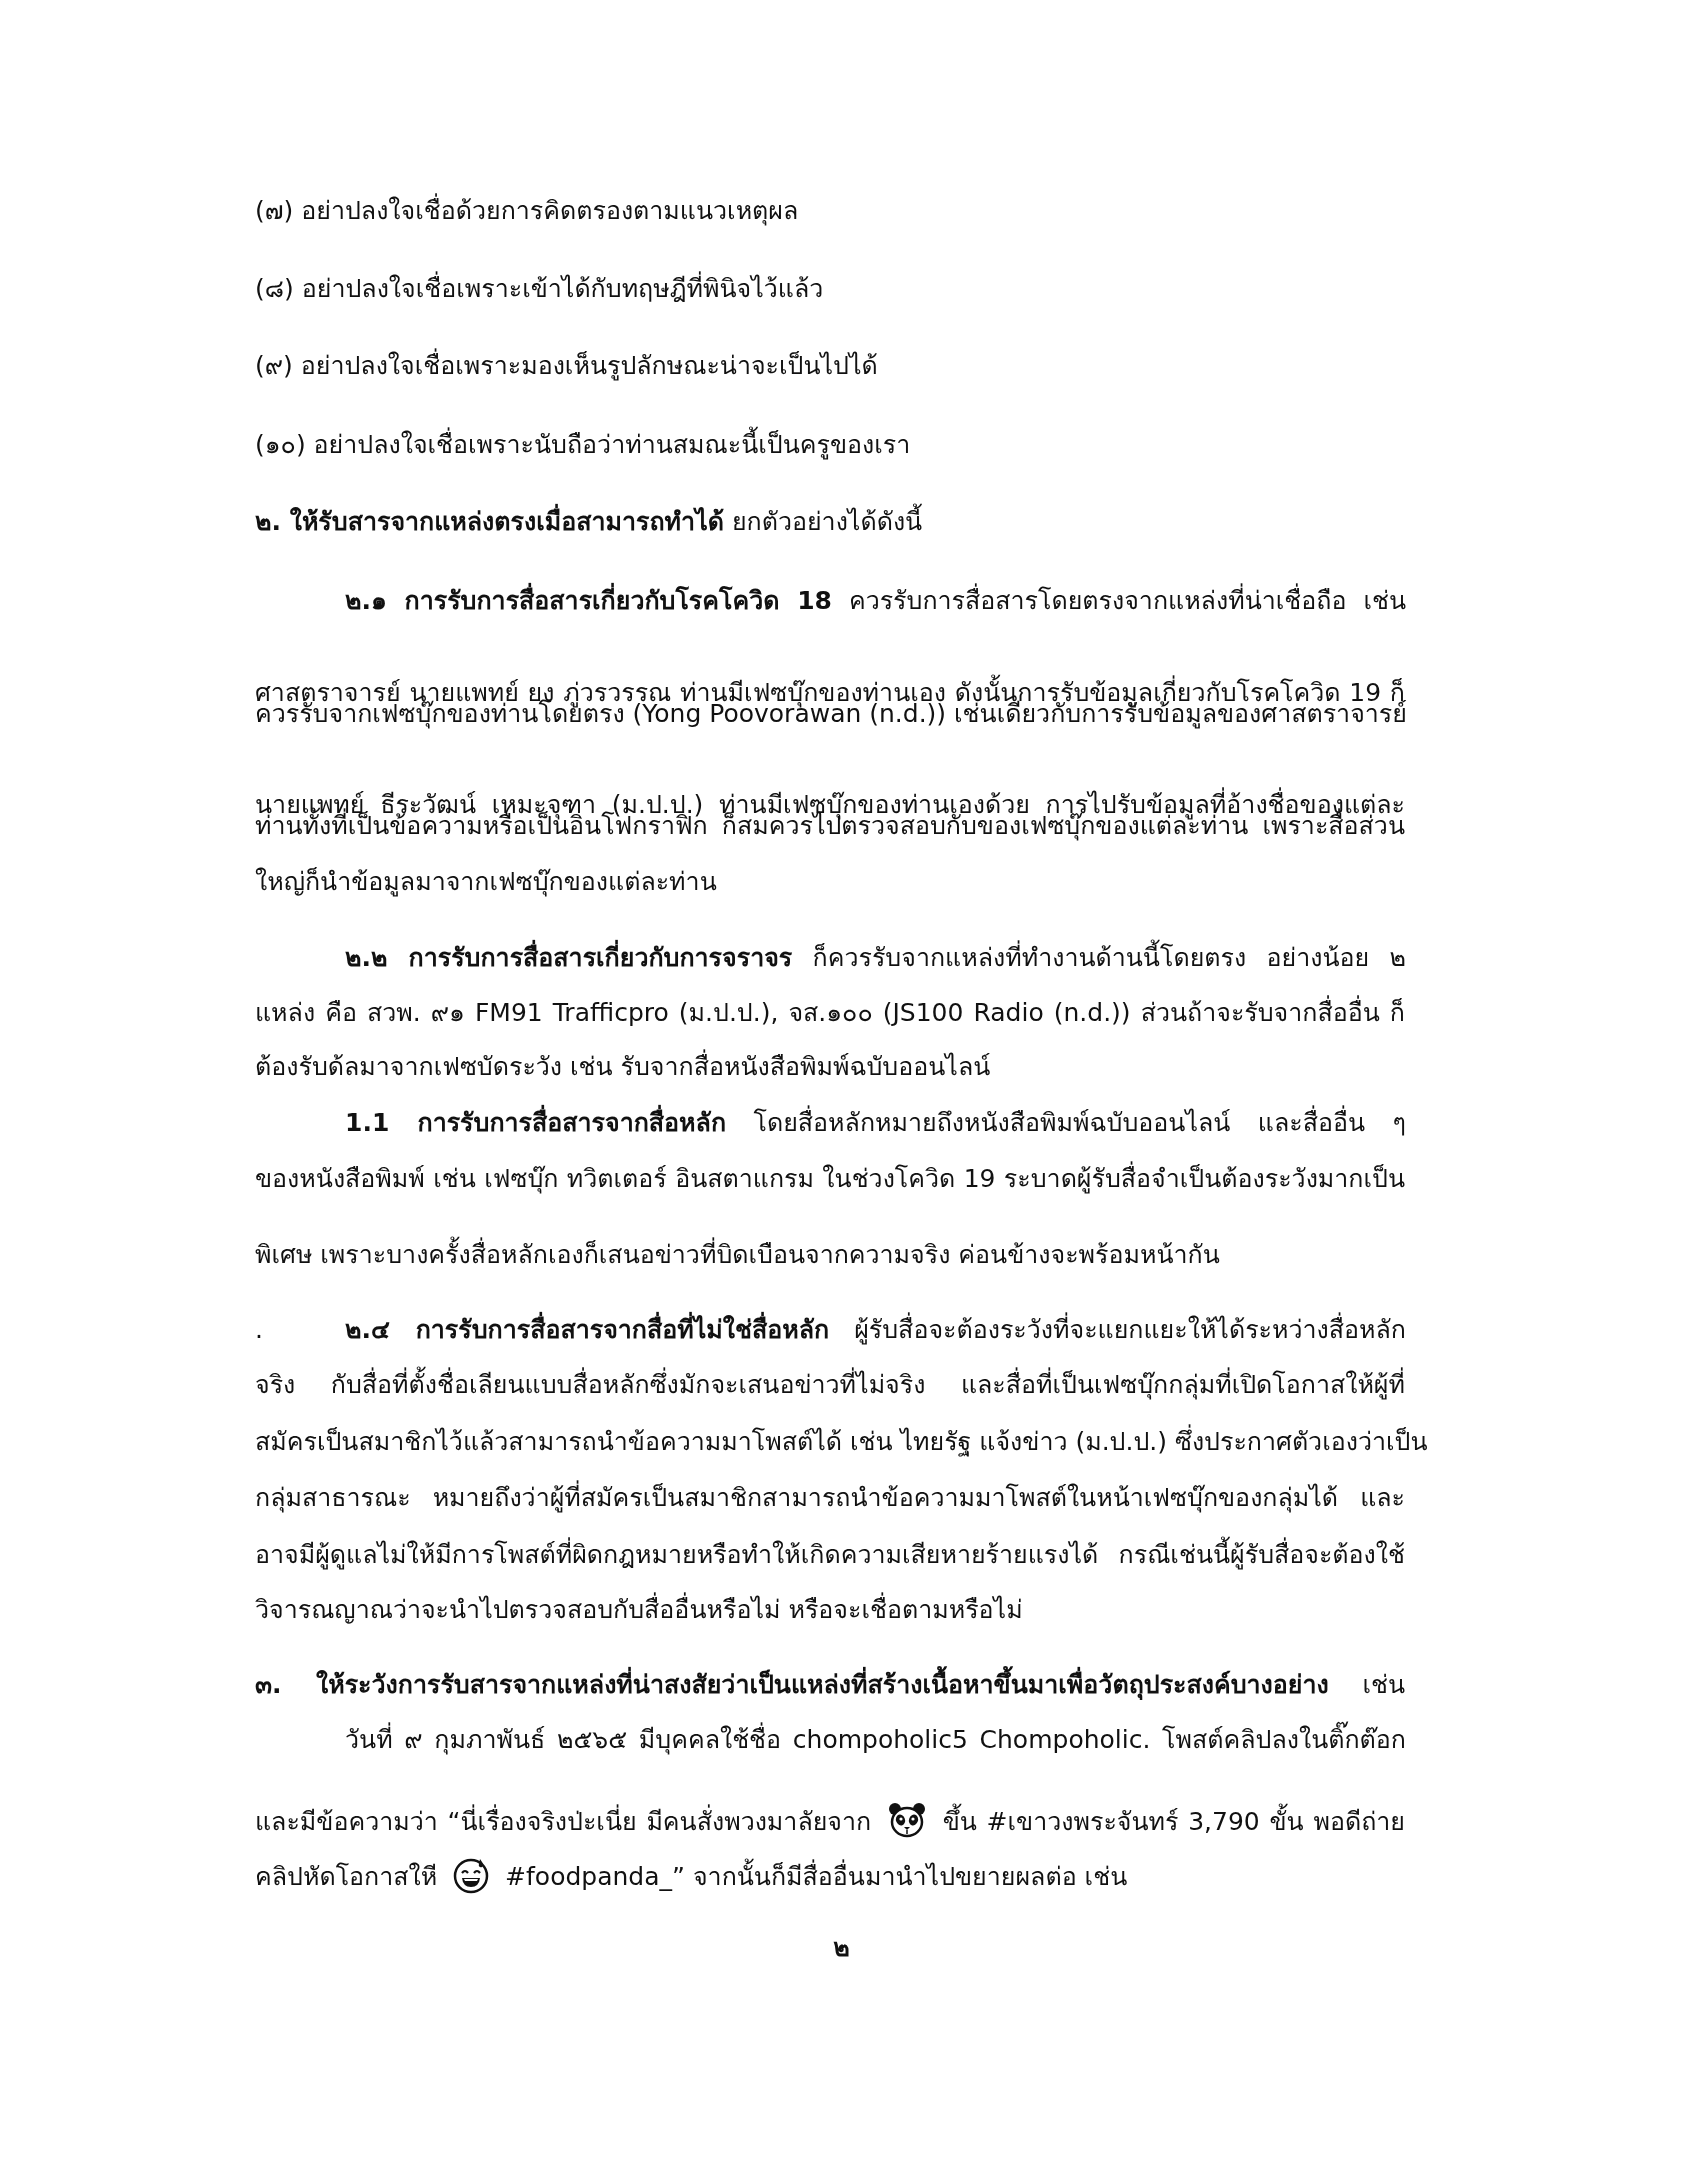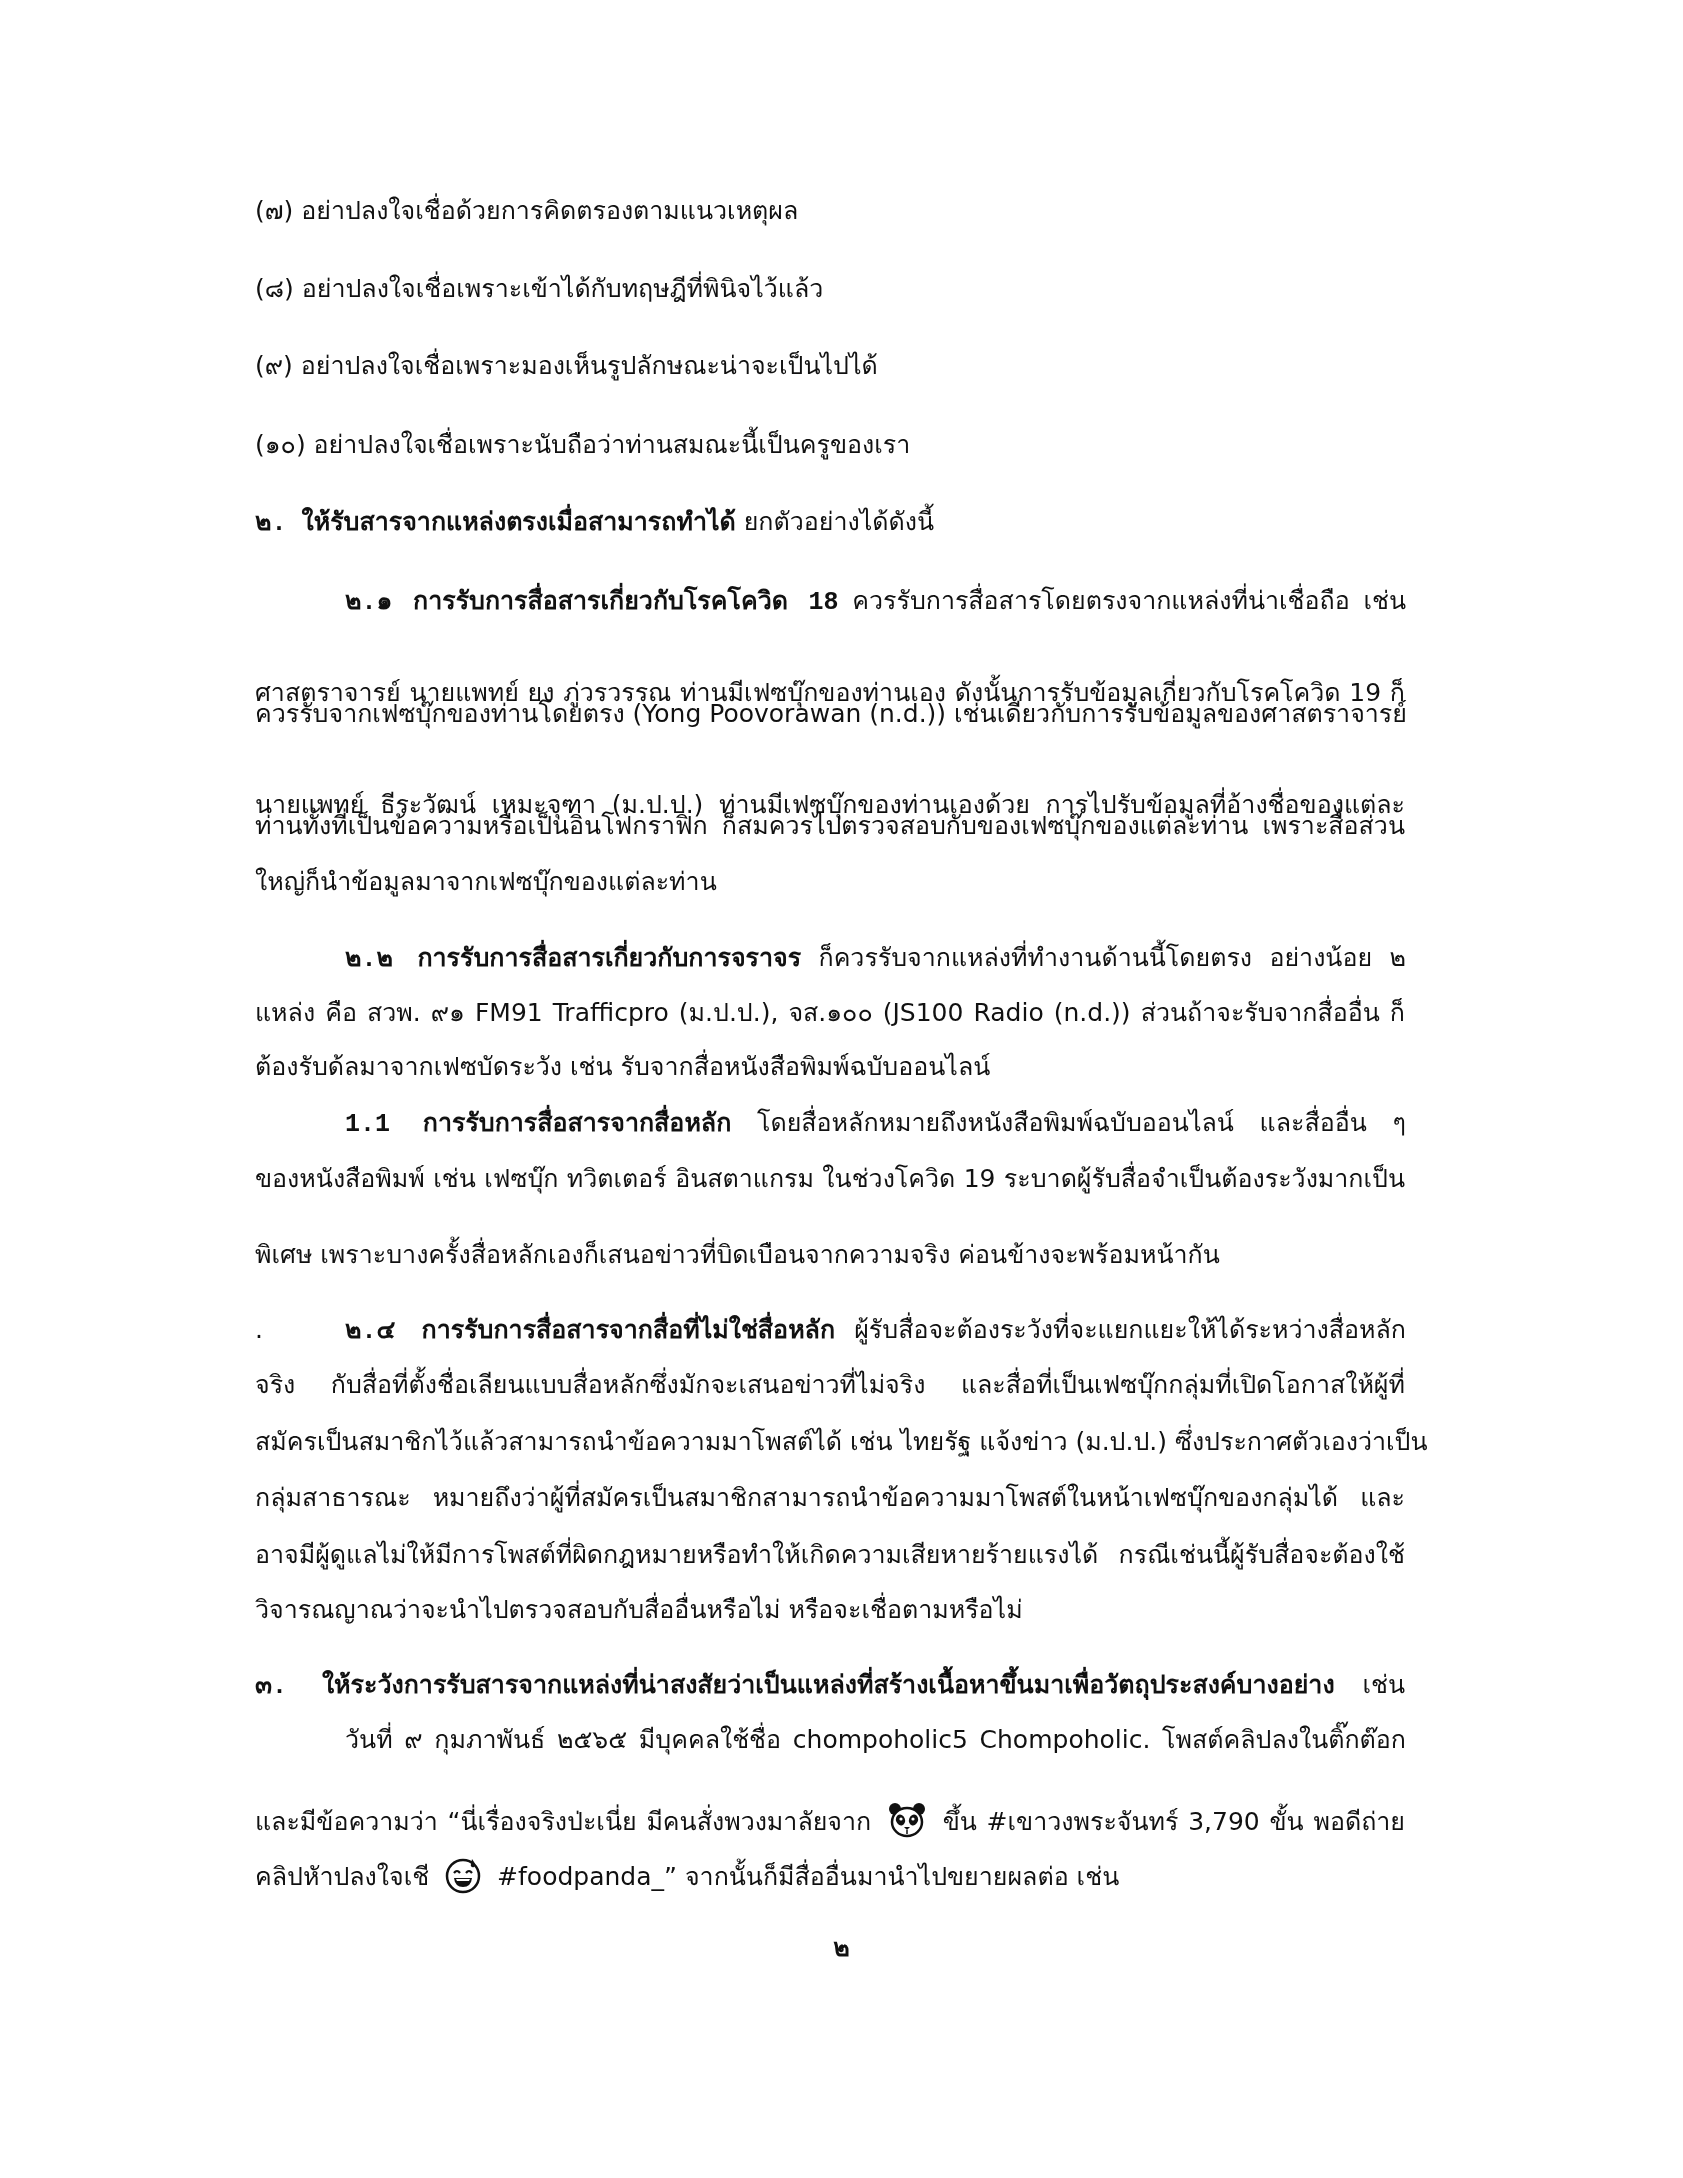--- a/index.html
+++ b/index.html
@@ -1,21 +1,21 @@
 <!DOCTYPE html>
 <html><head>
 <meta charset="utf-8">
 <style>
   html, body { margin: 0; padding: 0; background: #ffffff; }
   body { width: 1683px; height: 2178px; position: relative; overflow: hidden;
          font-family: "DejaVu Sans", "Liberation Sans", sans-serif; color: #111; }
   .line { position: absolute; left: 255px; white-space: nowrap; font-size: 25px; line-height: 34px; }
   .just { width: 1150px; text-align: justify; text-align-last: justify; }
   .ind { left: 345px; width: 1061px; }
-  .b { font-weight: bold; font-family: Liberation Mono, monospace; }
+  .b { font-weight: bold; }
   .emoji { display: inline-block; width: 40px; height: 40px; vertical-align: -10px; margin: 0 6px; }
   .pagenum { position: absolute; top: 1927px; left: 0; width: 1683px; text-align: center; font-size: 25px; font-weight: bold; }
 </style>
 </head>
 <body>
 
 <div class="line" style="top:194px">(๗) อย่าปลงใจเชื่อด้วยการคิดตรองตามแนวเหตุผล</div>
 <div class="line" style="top:272px">(๘) อย่าปลงใจเชื่อเพราะเข้าได้กับทฤษฎีที่พินิจไว้แล้ว</div>
 <div class="line" style="top:349px">(๙) อย่าปลงใจเชื่อเพราะมองเห็นรูปลักษณะน่าจะเป็นไปได้</div>
 <div class="line" style="top:428px">(๑๐) อย่าปลงใจเชื่อเพราะนับถือว่าท่านสมณะนี้เป็นครูของเรา</div>
@@ -72,21 +72,21 @@
       <circle cx="14" cy="19" r="1.6" fill="#fff"></circle>
       <circle cx="26" cy="19" r="1.6" fill="#fff"></circle>
       <path d="M17 27 L23 27 L20 30 Z" fill="#111"></path>
       <path d="M20 30 L20 34" stroke="#111" stroke-width="1.5"></path>
     </svg>
   </span>
   <span>ขึ้น #เขาวงพระจันทร์ 3,790 ขั้น พอดีถ่าย</span>
 </div>
 
 <div class="line" style="top:1855px">
-  <span>คลิปหัาปลงใจเชี</span>
+  <span>คลิปหัดโอกาสใหี</span>
   <span class="emoji">
     <svg viewBox="0 0 40 40" width="40" height="40">
       <circle cx="20" cy="21" r="16" fill="#fff" stroke="#111" stroke-width="2.5"></circle>
       <path d="M29 4 C32 8 33 10 31 12 C29 13 27 11 28 9 Z" fill="#111"></path>
       <path d="M11 18 Q14 14 17 18" fill="none" stroke="#111" stroke-width="2.2"></path>
       <path d="M23 18 Q26 14 29 18" fill="none" stroke="#111" stroke-width="2.2"></path>
       <path d="M11 23 L29 23 Q28 32 20 32 Q12 32 11 23 Z" fill="#111"></path>
       <path d="M13 24 L27 24 L26 26 L14 26 Z" fill="#fff"></path>
     </svg>
   </span>

